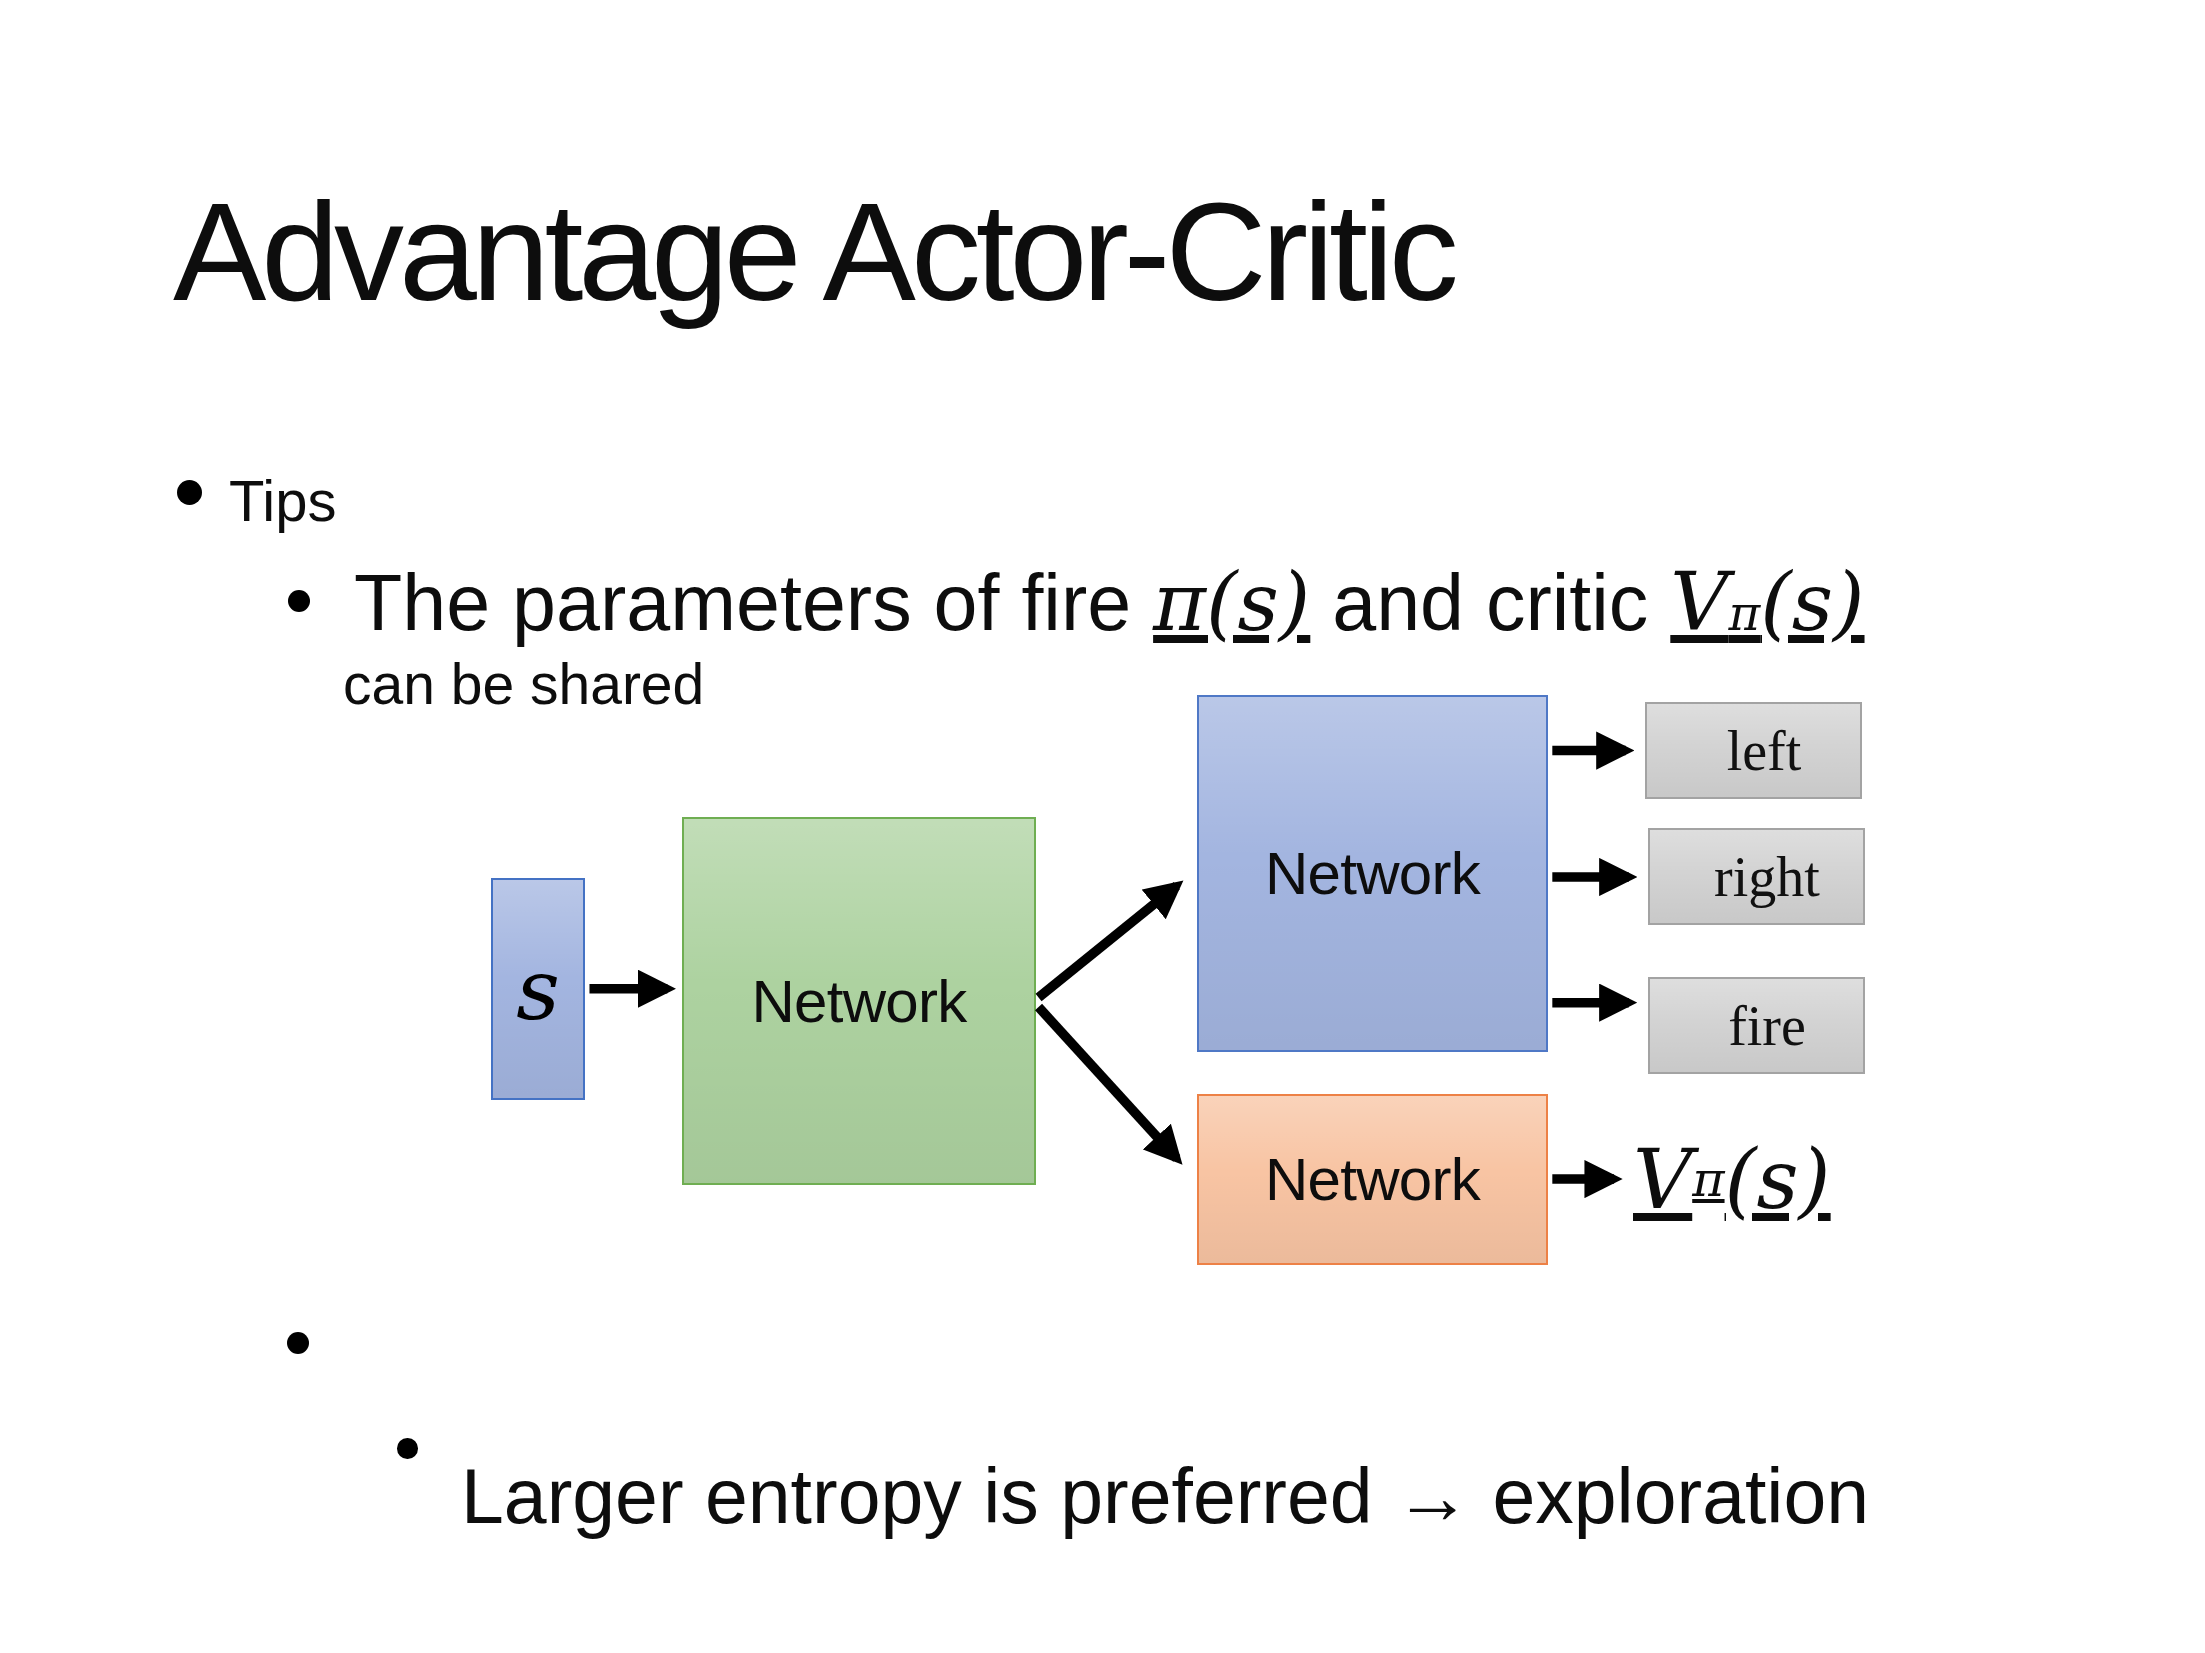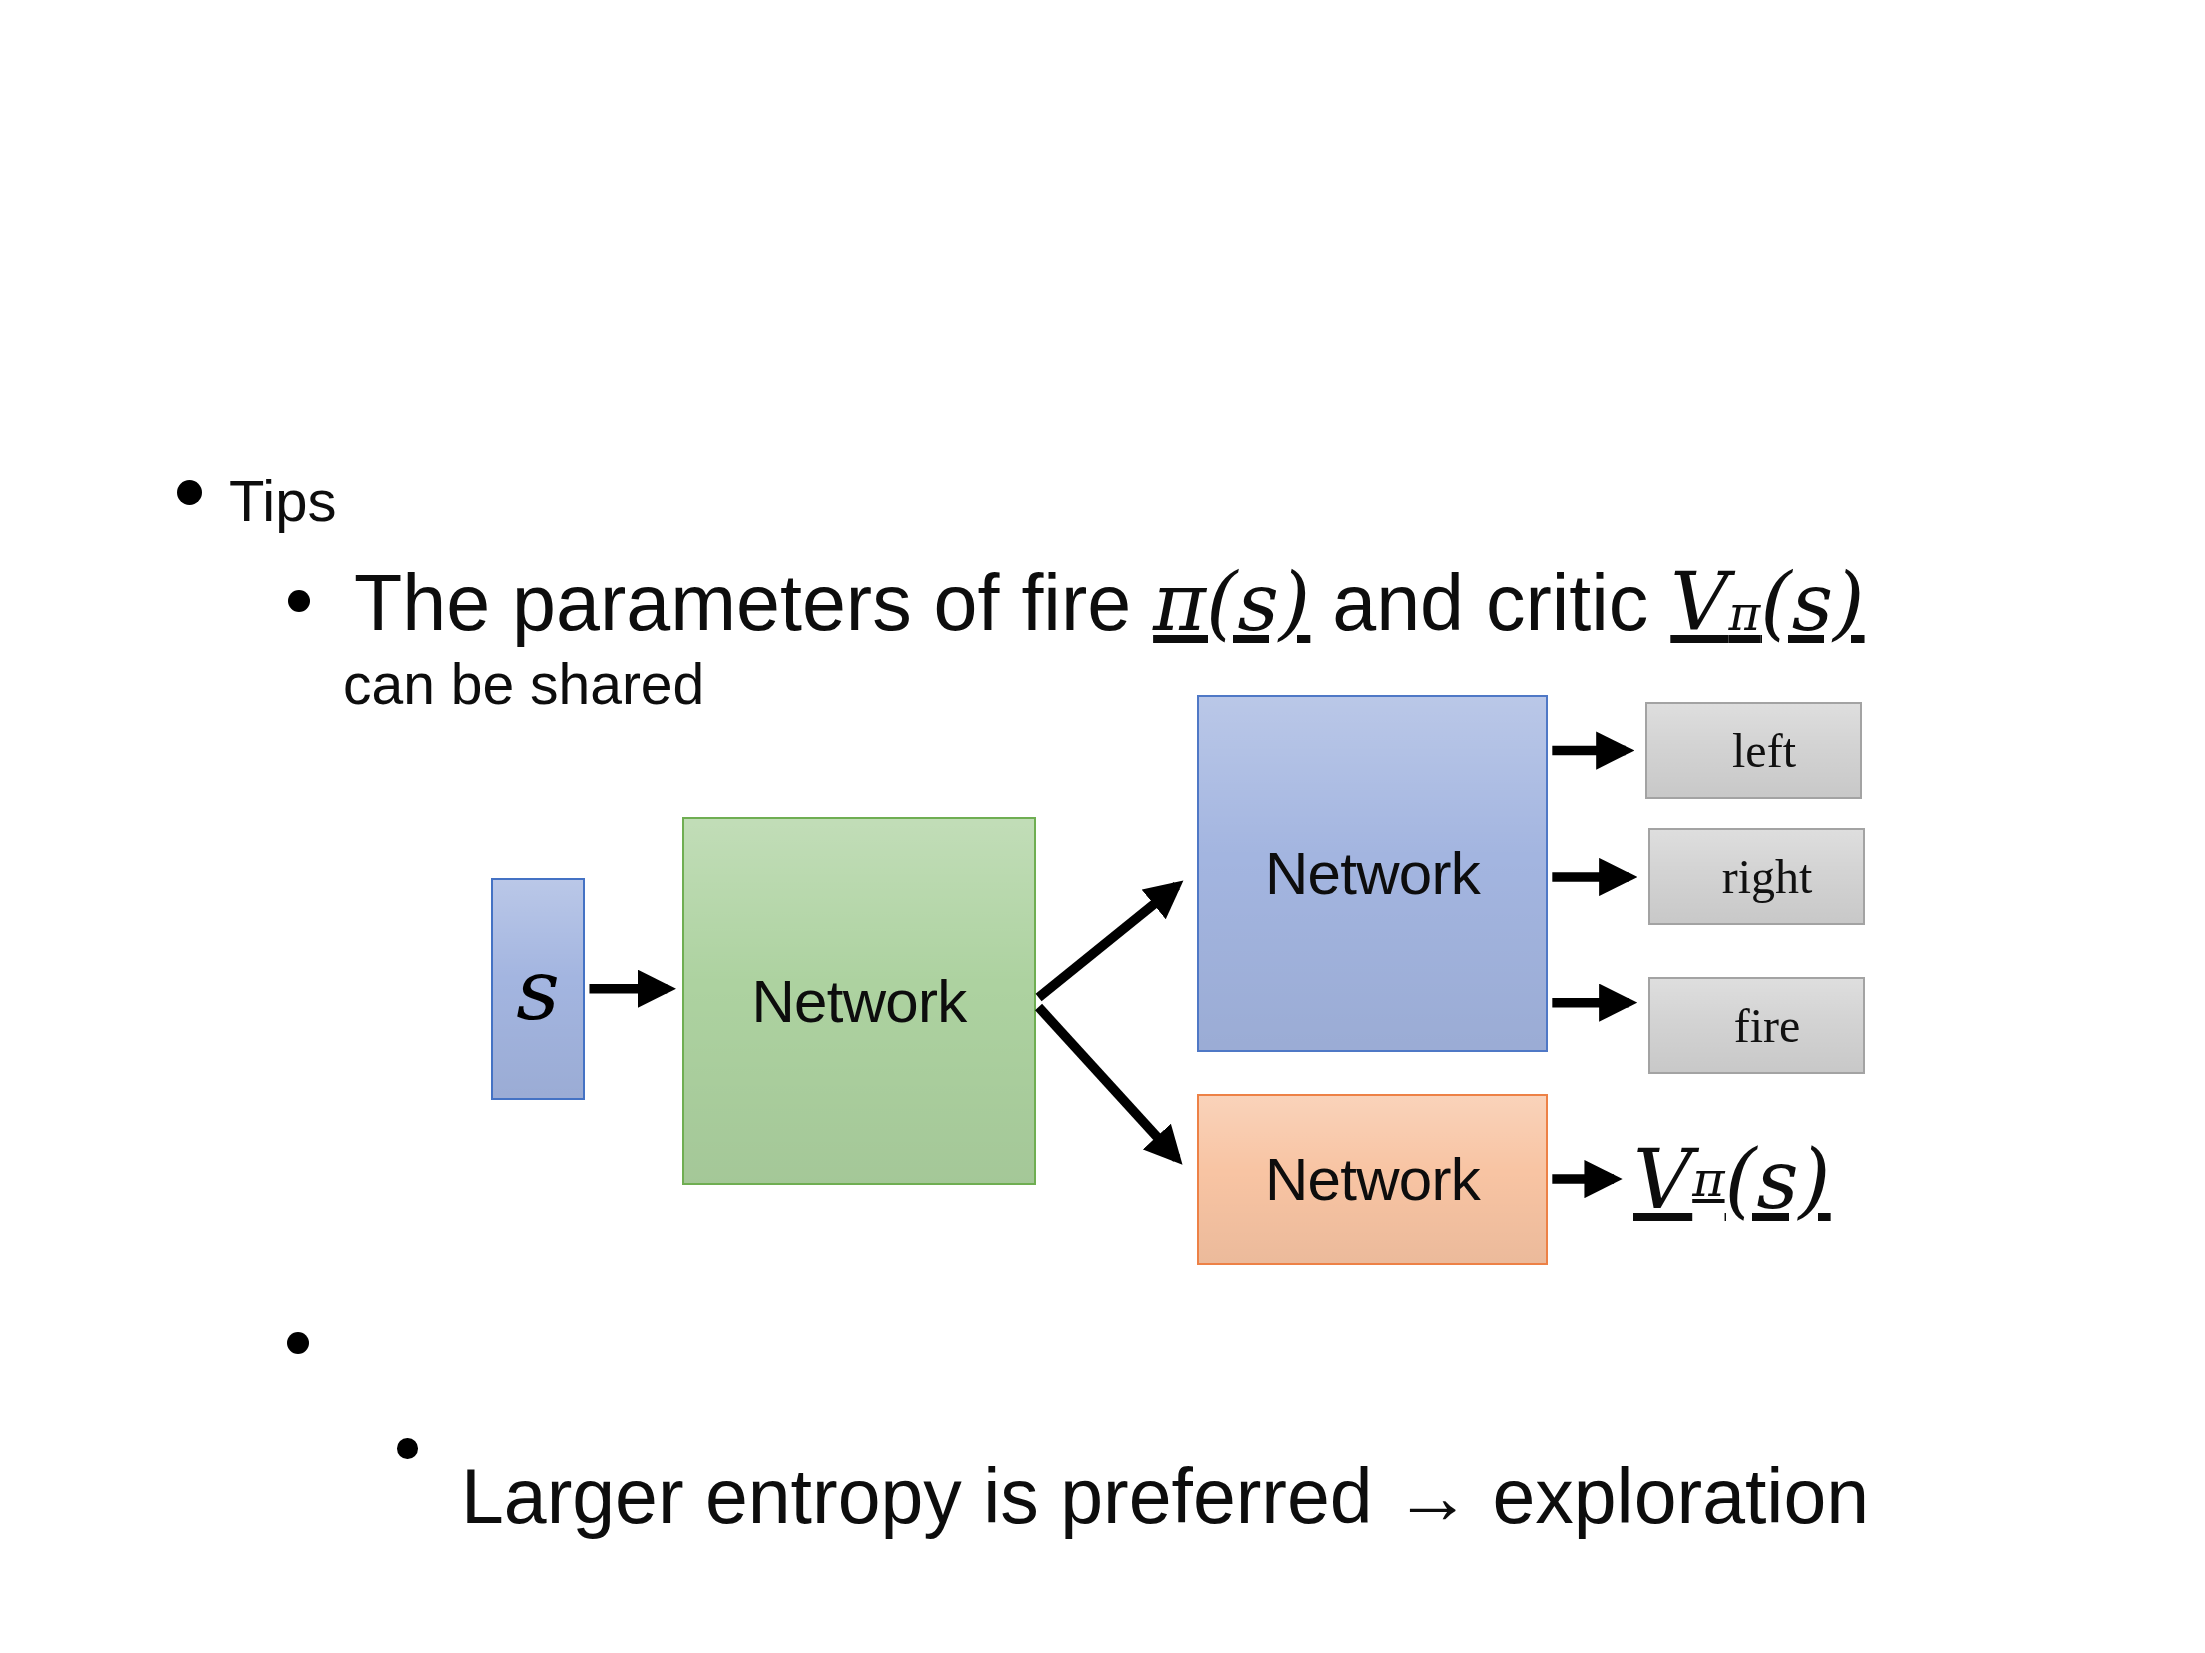--- a/index.html
+++ b/index.html
@@ -73,39 +73,40 @@
   .critic-box{
     left:1197px;top:1094px;width:351px;height:171px;
     background-color:var(--orange-fill);
     border:2.9px solid var(--orange-border);
   }
   .action-box{
     width:217px;height:97px;
     background-color:var(--gray-fill);
     border:2.2px solid var(--gray-border);
     font-family:"Liberation Serif", serif;
-    font-size:48px;color:#111;padding-left:21px;
+    font-size:56px;color:#111;padding-left:21px;
   }
   .act-left{left:1645px;top:702px;}
   .act-right{left:1648px;top:828px;align-items:center;}
   .act-fire{left:1648px;top:977px;}
   .vout{
     left:1633px;top:1129px;width:235px;height:100px;
     display:flex;align-items:center;
     font-size:82px;color:#0d0d0d;
   }
   svg.arrows{left:0;top:0;pointer-events:none;}
   .arrow{stroke:var(--arrow);stroke-width:13;fill:none;}
   .ah{fill:var(--arrow);}
 </style>
 </head>
 <body>
 
 <div id="slide">
 
+  <div class="abs title">Advantage Actor-Critic</div>
 
   <div class="abs dot d1"></div>
   <div class="abs line tips">Tips</div>
 
   <div class="abs dot d2"></div>
   <div class="abs line sub1"><span>The parameters of fire </span><span class="math">π(s)</span><span>  and critic </span><span class="math"><span>V</span><sup>π</sup><span>(s)</span></span></div>
   <div class="abs line sub2">can be shared</div>
 
   <div class="abs box state-box">
     <span class="st">s</span>

